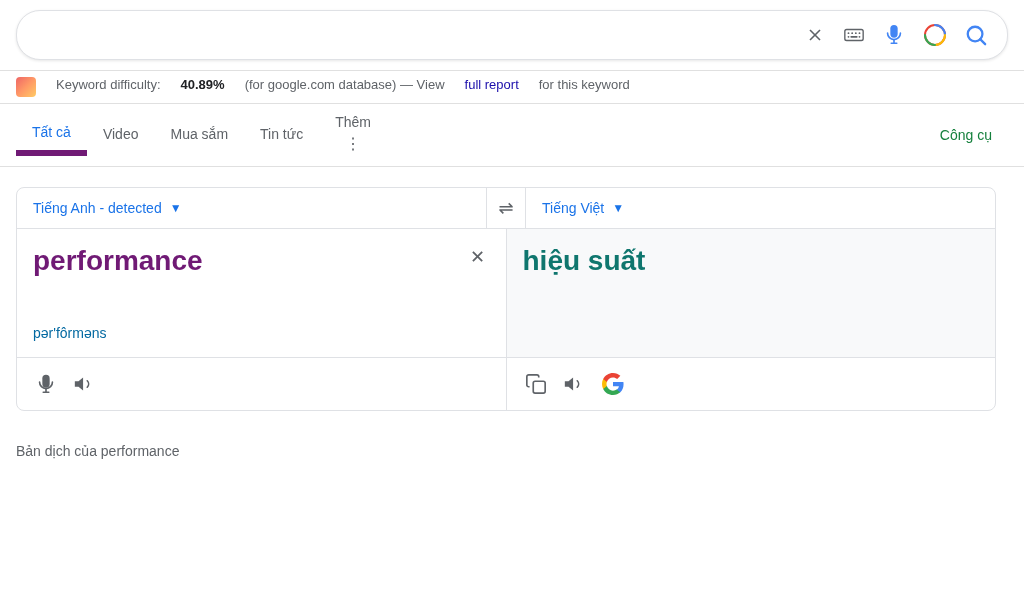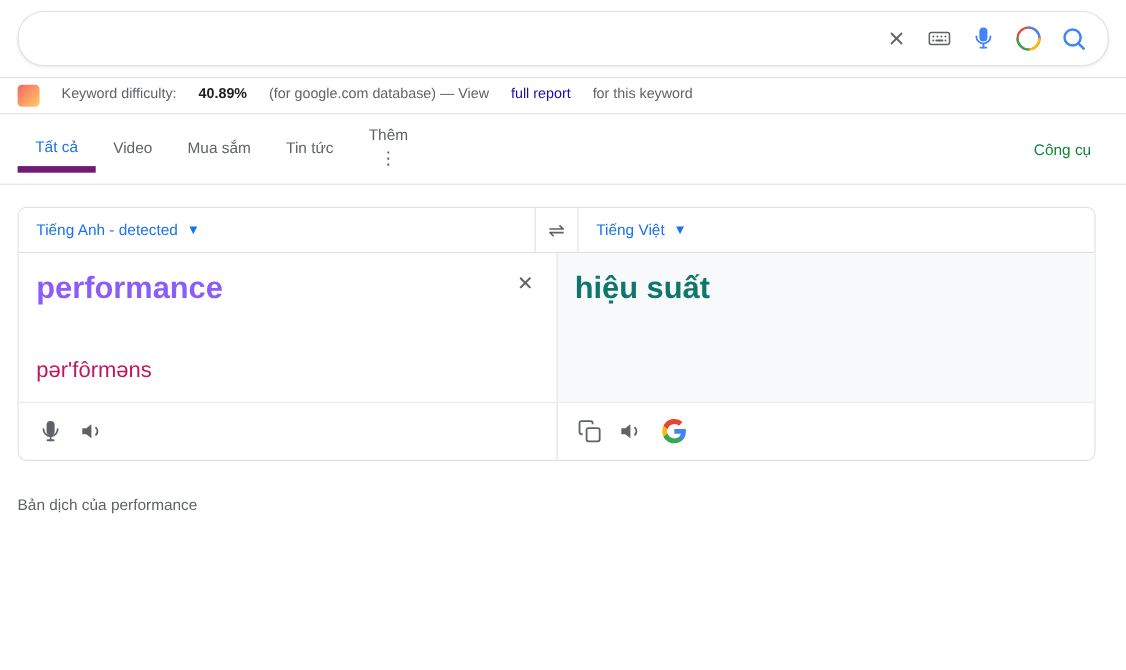--- a/index.html
+++ b/index.html
@@ -162,26 +162,26 @@
       background: #fff;
     }
     .panel-target {
       flex: 1;
       padding: 16px 16px 8px 16px;
       background: #f8f9fa;
     }
     .source-word {
       font-size: 28px;
       font-weight: bold;
-      color: #8b5cf6;
+      color: #701a75;
       margin-bottom: 4px;
     }
     .source-phonetic {
-      font-size: 20px;
-      color: #be185d;
+      font-size: 14px;
+      color: #0369a1;
       margin-bottom: 8px;
       margin-top: 48px;
     }
     .target-word {
       font-size: 28px;
       font-weight: bold;
       color: #0f766e;
     }
     .clear-btn {
       position: absolute;

